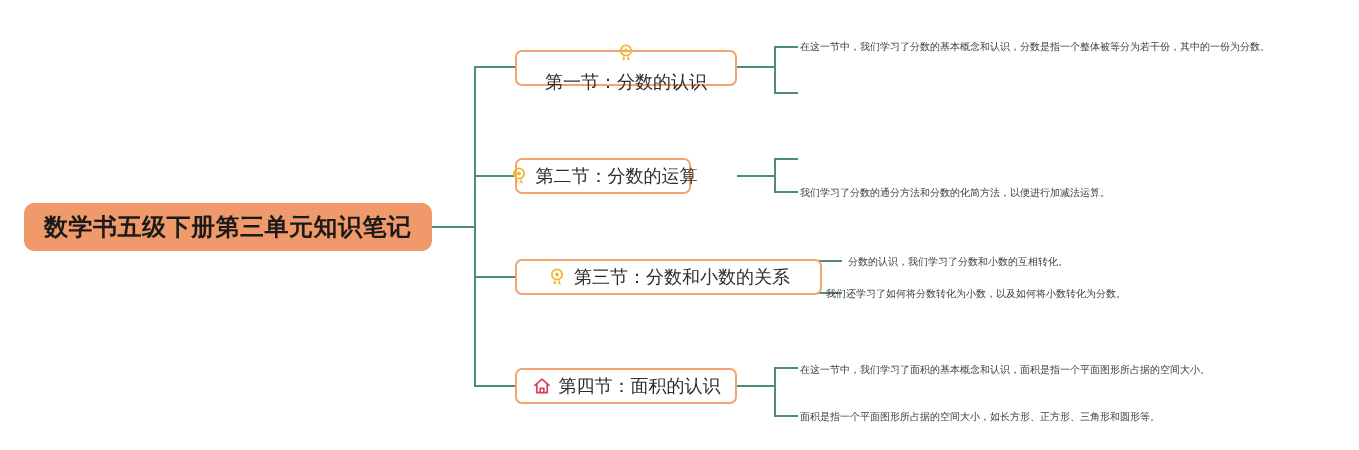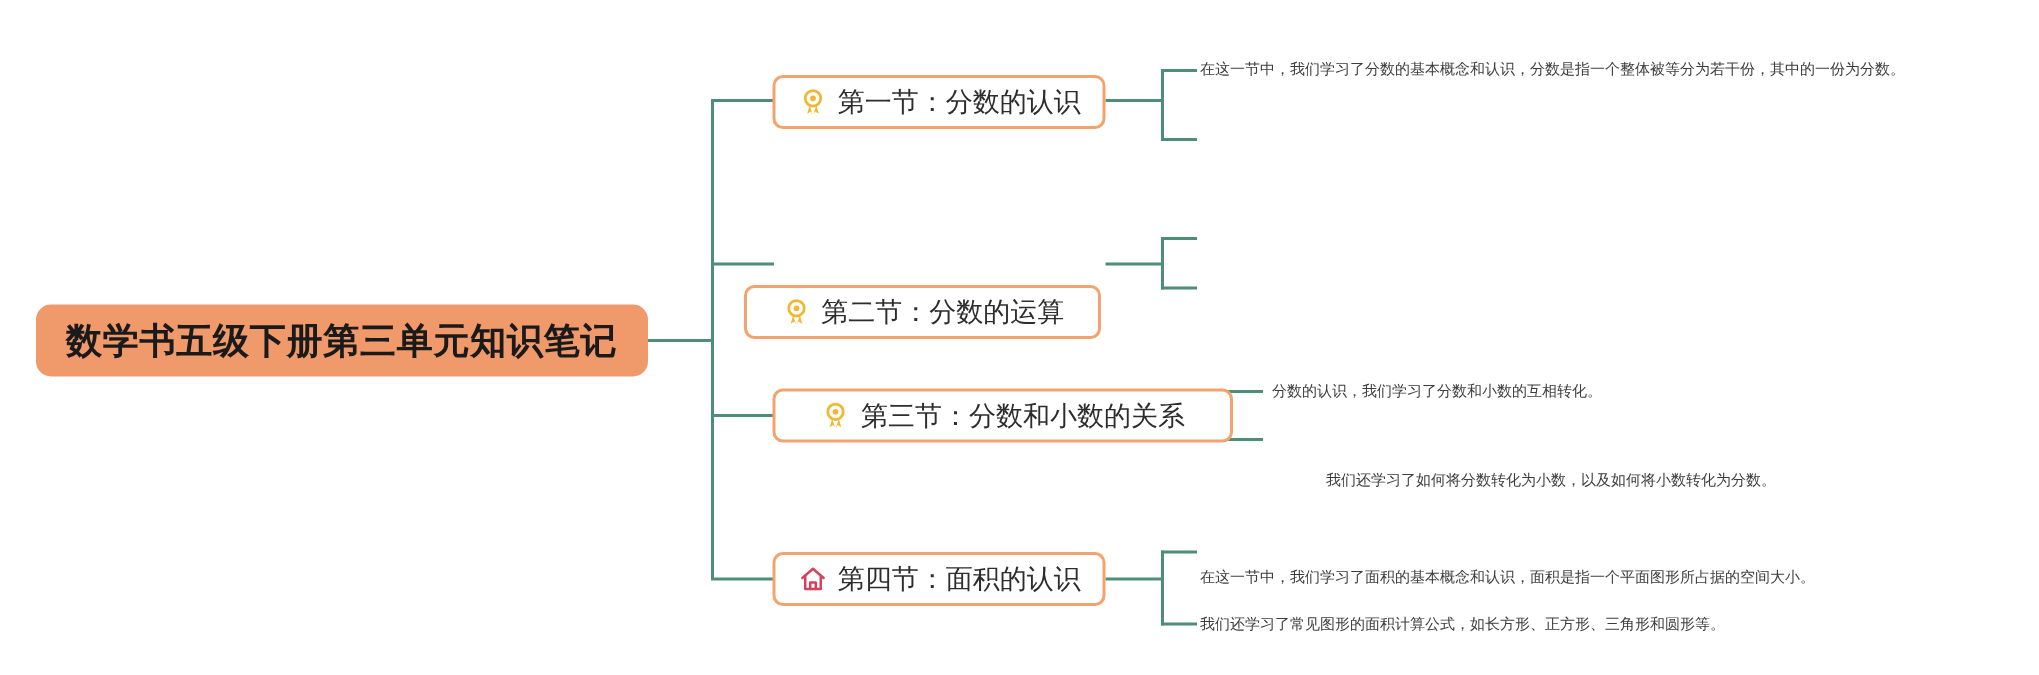--- a/index.html
+++ b/index.html
@@ -60,33 +60,33 @@
 
   <div class="line h" style="left:737px;top:385px;width:38px;"></div>
   <div class="line v" style="left:774px;top:367px;height:50px;"></div>
   <div class="line h" style="left:774px;top:367px;width:24px;"></div>
   <div class="line h" style="left:774px;top:415px;width:24px;"></div>
 
   <div class="root-node">
     <span>数学书五级下册第三单元知识笔记</span>
   </div>
 
-  <div class="section-node" style="left:515px;top:50px;width:222px;">
+  <div class="section-node" style="left:515px;top:50px;width:222px;flex-direction:column;">
     <span class="nicon">
       <svg width="20" height="20" viewBox="0 0 24 24">
         <circle cx="12" cy="9" r="6.2" fill="none" stroke="#f2b632" stroke-width="2.2"></circle>
         <circle cx="12" cy="9" r="2.3" fill="#f2b632"></circle>
         <path d="M9.3 14.6 L7.4 21.4 L10.3 19.5 L11.8 22.2 Z" fill="#f2b632"></path>
         <path d="M14.7 14.6 L16.6 21.4 L13.7 19.5 L12.2 22.2 Z" fill="#f2b632"></path>
       </svg>
     </span>
     <span>第一节：分数的认识</span>
   </div>
 
-  <div class="section-node" style="left:496px;top:158px;width:238px;margin-top:32px;">
+  <div class="section-node" style="left:515px;top:158px;width:176px;">
     <span class="nicon">
       <svg width="20" height="20" viewBox="0 0 24 24">
         <circle cx="12" cy="9" r="6.2" fill="none" stroke="#f2b632" stroke-width="2.2"></circle>
         <circle cx="12" cy="9" r="2.3" fill="#f2b632"></circle>
         <path d="M9.3 14.6 L7.4 21.4 L10.3 19.5 L11.8 22.2 Z" fill="#f2b632"></path>
         <path d="M14.7 14.6 L16.6 21.4 L13.7 19.5 L12.2 22.2 Z" fill="#f2b632"></path>
       </svg>
     </span>
     <span>第二节：分数的运算</span>
   </div>
@@ -109,20 +109,21 @@
         <path d="M3.5 11.2 L12 3.8 L20.5 11.2"></path>
         <path d="M5.8 10.2 V20 H18.2 V10.2"></path>
         <path d="M9.8 20 V14.8 H14.2 V20"></path>
       </svg>
     </span>
     <span>第四节：面积的认识</span>
   </div>
 
   <div class="leaf wrap" style="left:800px;top:36px;width:528px;">在这一节中，我们学习了分数的基本概念和认识，分数是指一个整体被等分为若干份，其中的一份为分数。</div>
 
+  <div class="leaf" style="left:800px;top:182px;">我们学习了分数的通分方法和分数的化简方法，以便进行加减法运算。</div>
 
   <div class="leaf" style="left:848px;top:251px;">分数的认识，我们学习了分数和小数的互相转化。</div>
-  <div class="leaf" style="left:884px;top:283px;margin-top:27px;">我们还学习了如何将分数转化为小数，以及如何将小数转化为分数。</div>
+  <div class="leaf" style="left:826px;top:283px;">我们还学习了如何将分数转化为小数，以及如何将小数转化为分数。</div>
 
-  <div class="leaf wrap" style="left:800px;top:375px;width:545px;">在这一节中，我们学习了面积的基本概念和认识，面积是指一个平面图形所占据的空间大小。</div>
-  <div class="leaf" style="left:800px;top:406px;">我们还学习了常见图形的面积计算公式，如长方形、正方形、三角形和圆形等。</div>
+  <div class="leaf wrap" style="left:800px;top:359px;width:545px;">在这一节中，我们学习了面积的基本概念和认识，面积是指一个平面图形所占据的空间大小。</div>
+  <div class="leaf" style="left:800px;top:406px;">面积是指一个平面图形所占据的空间大小，如长方形、正方形、三角形和圆形等。</div>
 
 </div>
 
 </body></html>

